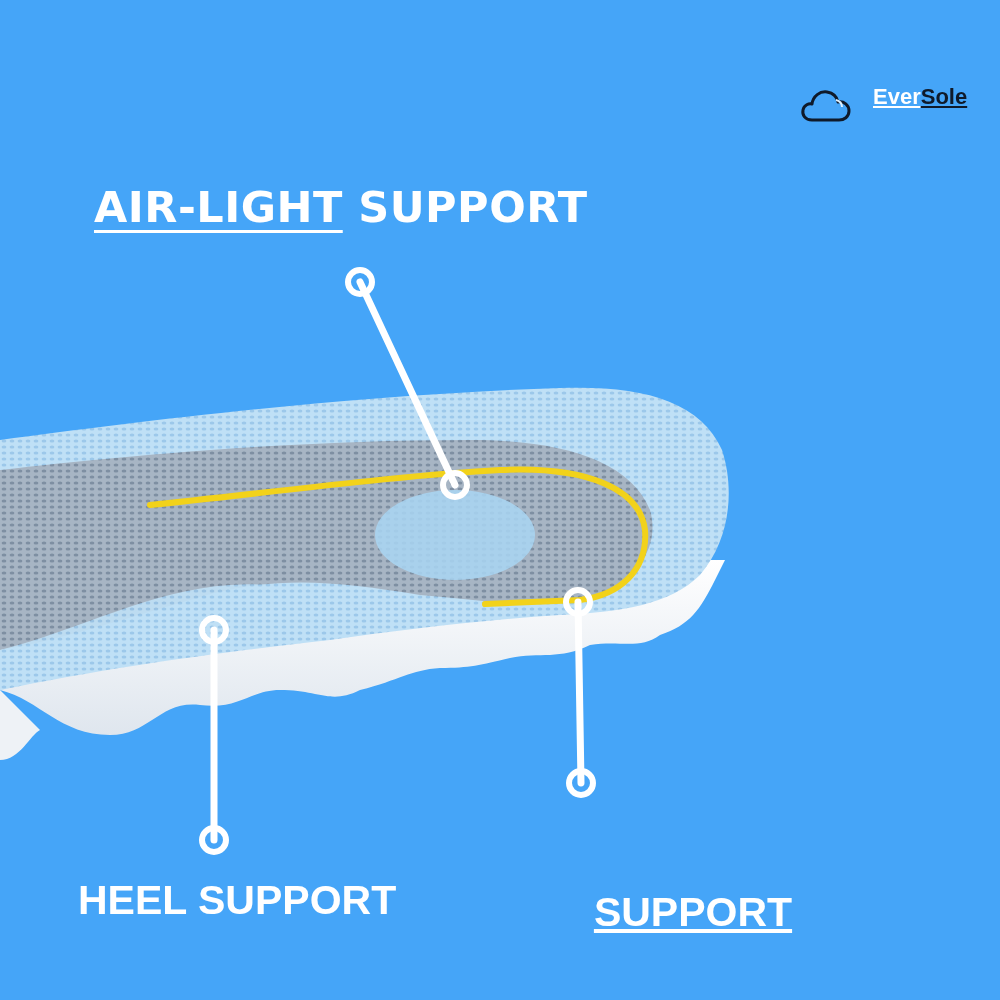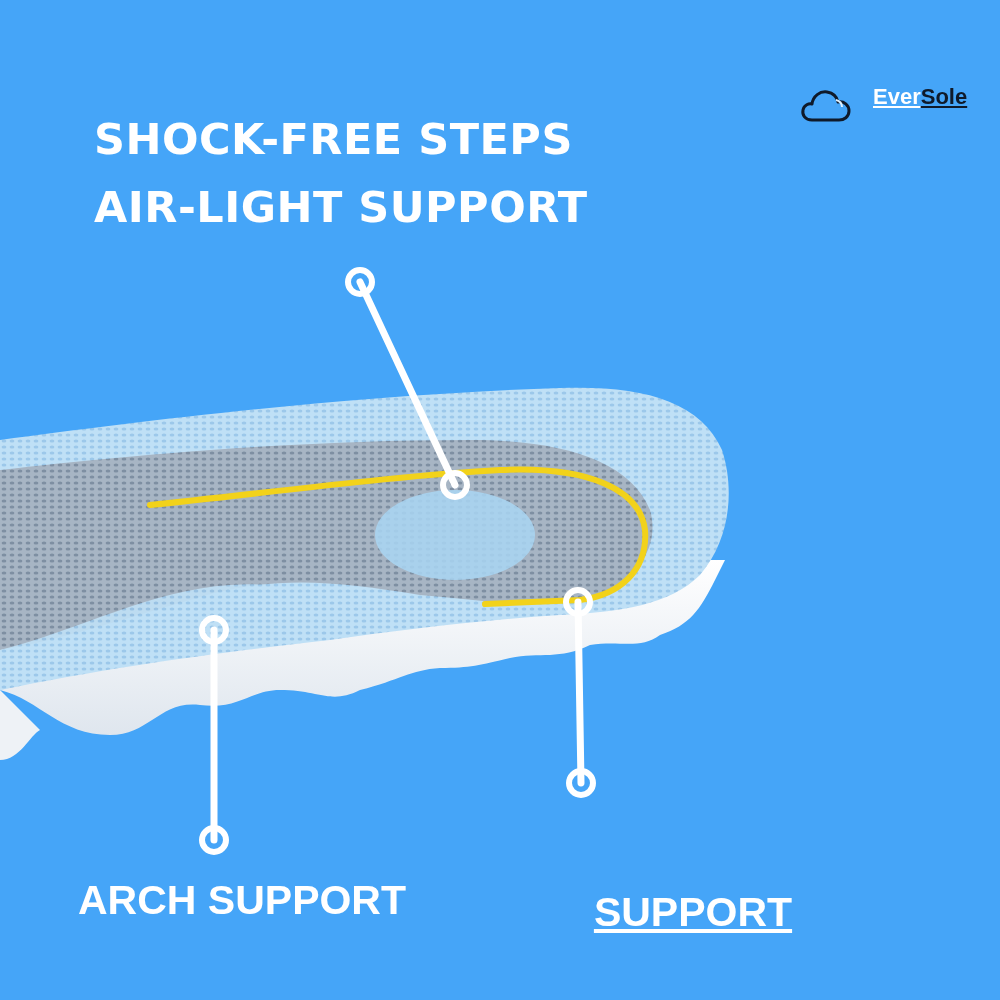--- a/index.html
+++ b/index.html
@@ -8,21 +8,21 @@
       background: #45a5f8;
       font-family: "DejaVu Sans", "Liberation Sans", sans-serif;
     }
     .canvas { position: absolute; inset: 0; }
     .headline {
       position: absolute; left: 94px; color: #ffffff; font-weight: bold;
       font-size: 43px; letter-spacing: 0.5px; white-space: nowrap; line-height: 1;
     }
     .headline.l1 { top: 118px; }
     .headline.l2 { top: 186px; }
-    .headline .ul { text-decoration-thickness: 3px; text-underline-offset: 8px; }
+    .headline .ul { text-decoration: underline; text-decoration-thickness: 3px; text-underline-offset: 8px; }
     .logo { position: absolute; left: 800px; top: 86px; display: flex; align-items: flex-start; gap: 21px; }
     .logo-text { font-family: "Liberation Sans", sans-serif; font-weight: bold; font-size: 22px; line-height: 1; }
     .logo-text .ever { color: #ffffff; text-decoration: underline; text-decoration-color: #ffffff; }
     .logo-text .sole { color: #0f1a2a; text-decoration: underline; text-decoration-color: #0f1a2a; }
     .label {
       position: absolute; color: #ffffff; font-weight: bold; font-size: 41px;
       line-height: 1; white-space: nowrap; text-align: center;
       font-family: "Liberation Sans", "DejaVu Sans", sans-serif;
     }
     .label.arch { left: 78px; top: 880px; }
@@ -88,20 +88,19 @@
   <div class="logo">
     <svg width="52" height="40" viewBox="0 0 52 40">
       <path d="M12,34 C5,34 2,29 3,24 C4,19 9,17 12,18 C13,10 20,5 27,6 C33,7 37,11 38,16 C44,15 49,19 49,25 C49,31 44,34 39,34 Z" fill="none" stroke="#0f1a2a" stroke-width="3" stroke-linejoin="round"></path>
       <path d="M36,14 C40,15 42,18 42,21" fill="none" stroke="#dff1ff" stroke-width="2"></path>
     </svg>
     <span class="logo-text">
       <span class="ever">Ever</span><span class="sole">Sole</span>
     </span>
   </div>
 
-  <div class="headline l1">SHOCK-FREE STEPS</div>
   <div class="headline l2">
     <span class="ul">AIR-LIGHT</span><span style="white-space:pre"> SUPPORT</span>
   </div>
 
-  <div class="label arch">ARCH SUPPORT</div>
+  <div class="label arch">HEEL SUPPORT</div>
   <div class="label heel2">SUPPORT</div>
 </div>
 
 </body></html>

